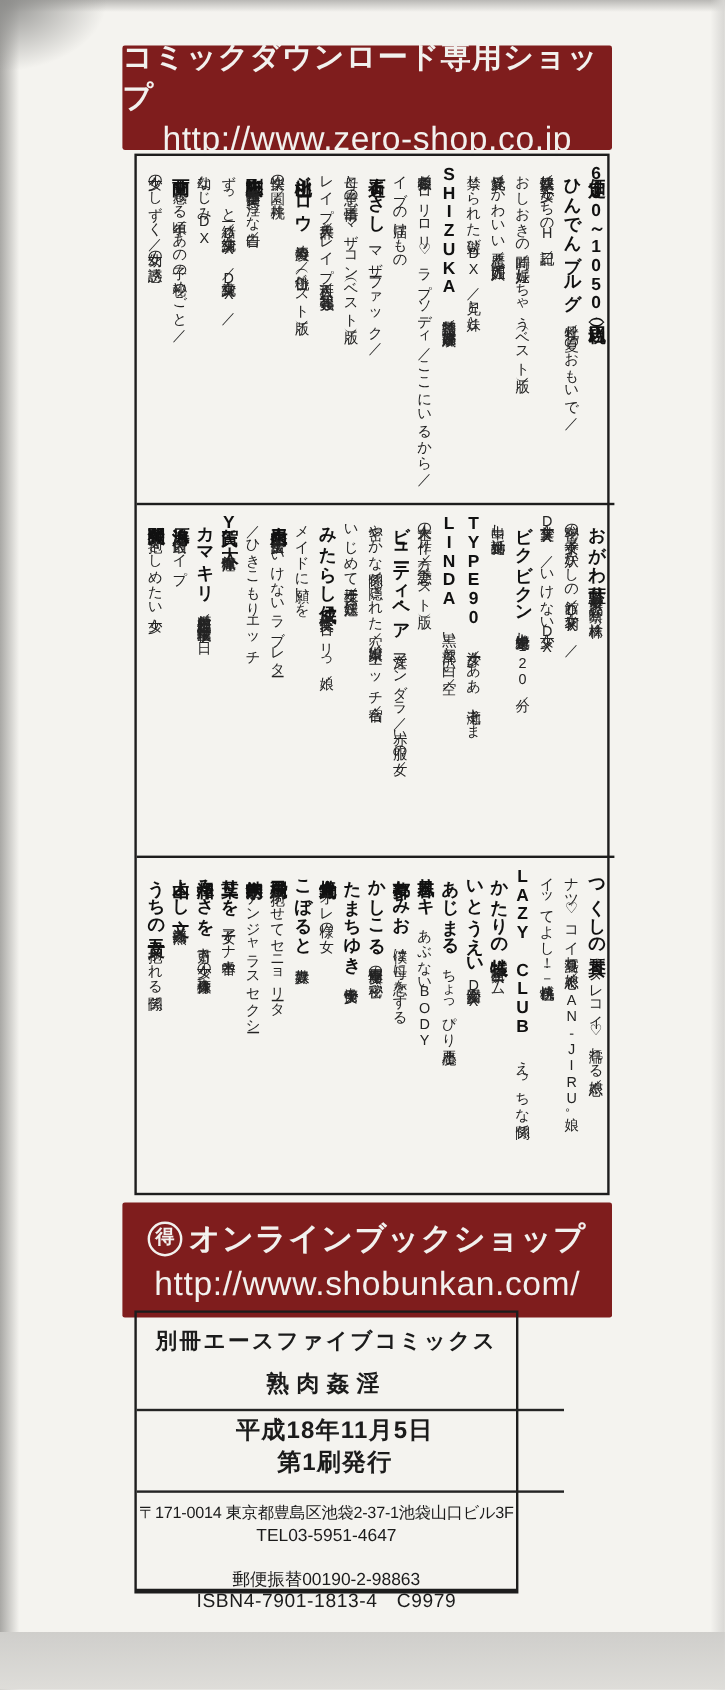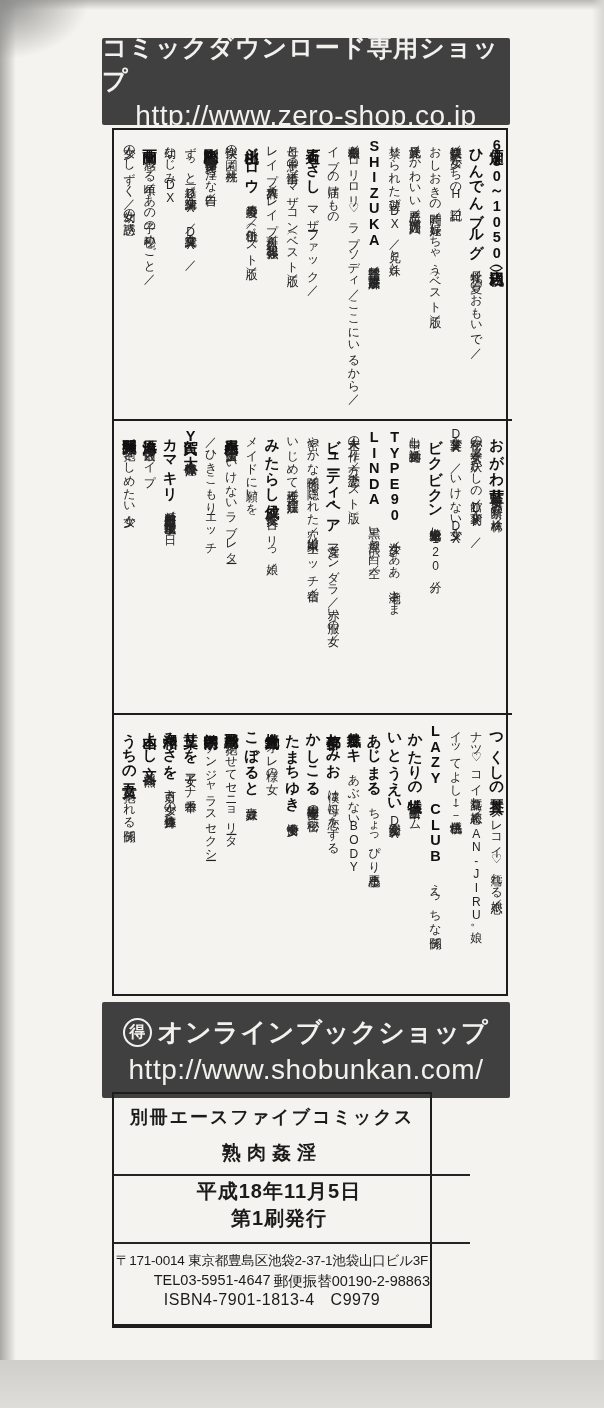--- a/index.html
+++ b/index.html
@@ -12,21 +12,21 @@
   
   .edge{position:absolute;pointer-events:none;}
   .edge-top{left:0;top:0;width:604px;height:10px;background:linear-gradient(to bottom,#b9b8b5,rgba(244,243,239,0));}
   .edge-left{left:0;top:0;width:16px;height:1408px;background:linear-gradient(to right,#a9a8a5,rgba(244,243,239,0));}
   .edge-right{right:0;top:0;width:12px;height:1408px;background:linear-gradient(to left,#d8d7d4,rgba(244,243,239,0));}
   .edge-bottom{left:0;top:1360px;width:604px;height:48px;background:linear-gradient(to bottom,#cfcecb,#deddd9);}
   .edge-corner{left:0;top:0;width:90px;height:60px;background:radial-gradient(ellipse at 0 0,#8d8d8b,rgba(244,243,239,0) 70%);}
 
   
   .shopbox{
-    position:absolute;left:102px;width:408px;background:#404040;border-radius:2px;
+    position:absolute;left:102px;width:408px;background:#7f1d1d;border-radius:2px;
     color:#f2f1ee;display:flex;flex-direction:column;align-items:center;justify-content:center;
   }
   .shopbox .ttl{font-weight:bold;letter-spacing:1px;}
   .shopbox .url{letter-spacing:.5px;}
   #box-top{top:38px;height:87px;}
   #box-top .ttl{font-size:25px;margin-bottom:3px;}
   #box-top .url{font-size:28px;}
   #box-bottom{top:1002px;height:96px;}
   #box-bottom .ttl{font-size:26px;margin-bottom:4px;display:flex;align-items:center;gap:5px;}
   #box-bottom .url{font-size:28px;}
@@ -63,21 +63,21 @@
   .booktitle{font-size:19px;font-weight:bold;letter-spacing:6px;margin-top:11px;}
   .rule{height:0;border-top:2px solid #242424;width:356px;margin:8px 2px 0 auto;}
   .daterow{
     display:flex;justify-content:space-between;align-items:center;
     padding:2px 26px 2px 40px;font-size:20px;font-weight:bold;letter-spacing:1px;flex-direction:column;
   }
   .credits{margin:8px 0 0 202px;text-align:left;}
   .credit-row{display:flex;gap:20px;font-size:16px;line-height:23px;}
   .credit-row .lbl{width:60px;}
   .addr{font-size:13.5px;letter-spacing:-0.2px;margin-top:4px;white-space:nowrap;}
-  .telrow{font-size:14.5px;margin-top:2px;display:flex;justify-content:flex-end;gap:3px;white-space:nowrap;}
+  .telrow{font-size:14.5px;margin-top:2px;display:flex;justify-content:center;gap:19px;white-space:nowrap;flex-direction:column;}
   .isbnrow{font-size:16px;margin-top:0;display:flex;justify-content:center;gap:16px;letter-spacing:.5px;}
 </style>
 </head>
 <body>
 
 <div class="edge edge-top"></div>
 <div class="edge edge-left"></div>
 <div class="edge edge-right"></div>
 <div class="edge edge-corner"></div>
 <div class="edge edge-bottom"></div>

